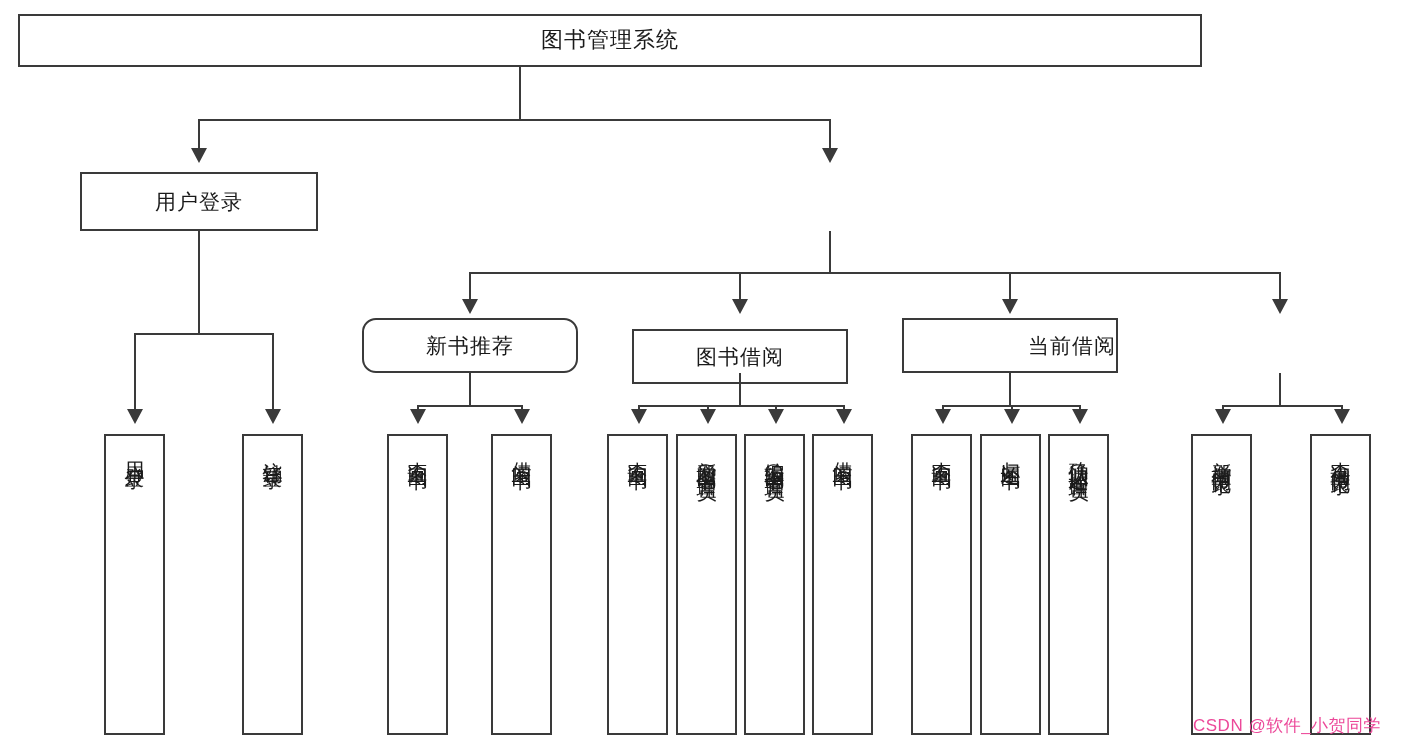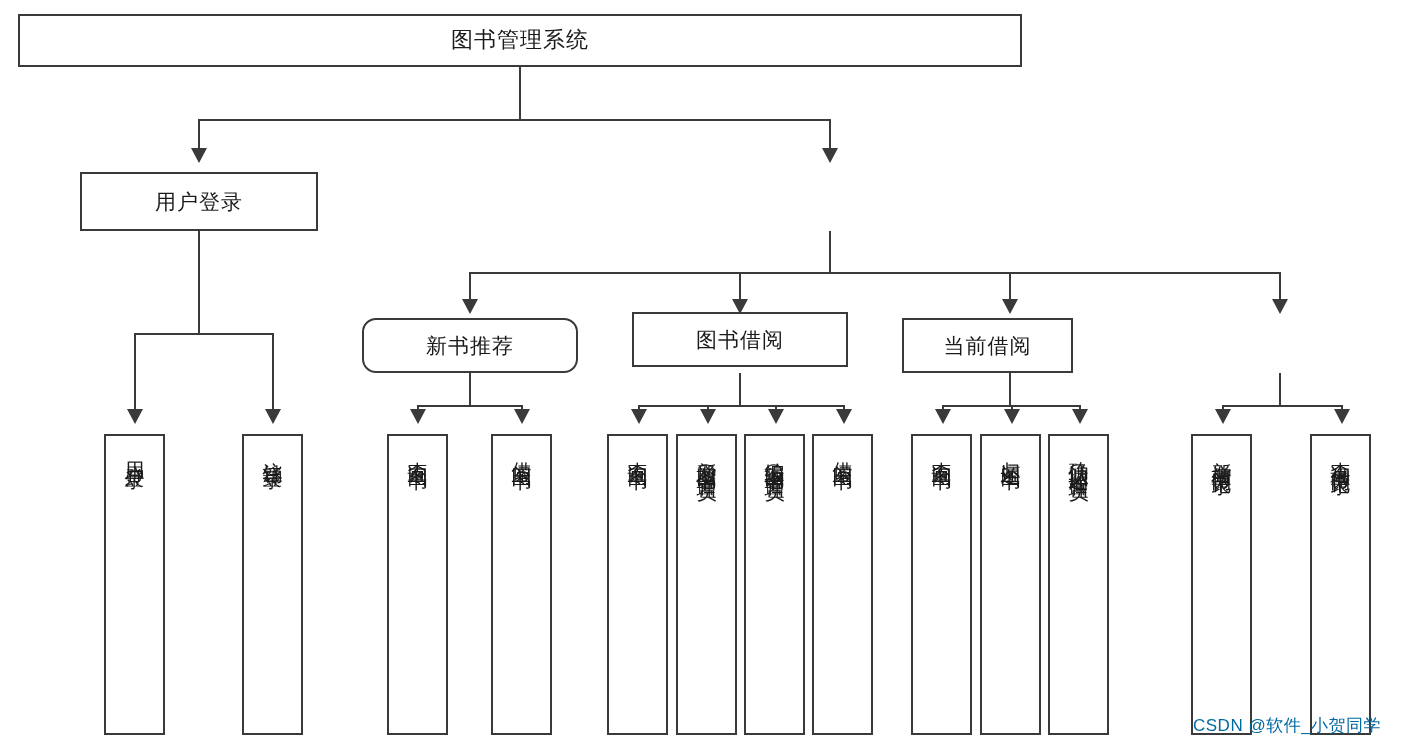--- a/index.html
+++ b/index.html
@@ -68,31 +68,31 @@
     width: 0;
     height: 0;
     border-left: 8px solid transparent;
     border-right: 8px solid transparent;
     border-top: 15px solid #3a3a3a;
   }
   
   .watermark {
     position: absolute;
     font-size: 17px;
-    color: #0369a1;
+    color: #ec4899;
     white-space: nowrap;
     letter-spacing: 0.5px;
   }
 </style>
 </head>
 <body>
 
 <div id="canvas">
 
-  <div class="node root horiz" style="left:18px; top:14px; width:1004px; height:53px;">
+  <div class="node root horiz" style="left:18px; top:14px; width:1184px; height:53px;">
     <span>图书管理系统</span>
   </div>
 
   <div class="vline" style="left:519px; top:67px; height:52px;"></div>
   <div class="hline" style="left:198px; top:119px; width:633px;"></div>
   <div class="vline" style="left:198px; top:119px; height:30px;"></div>
   <div class="arrow" style="left:191px; top:148px;"></div>
   <div class="vline" style="left:829px; top:119px; height:30px;"></div>
   <div class="arrow" style="left:822px; top:148px;"></div>
 
@@ -115,24 +115,24 @@
   <div class="vline" style="left:739px; top:272px; height:28px;"></div>
   <div class="arrow" style="left:732px; top:299px;"></div>
   <div class="vline" style="left:1009px; top:272px; height:28px;"></div>
   <div class="arrow" style="left:1002px; top:299px;"></div>
   <div class="vline" style="left:1279px; top:272px; height:28px;"></div>
   <div class="arrow" style="left:1272px; top:299px;"></div>
 
   <div class="node horiz" style="left:362px; top:318px; width:216px; height:55px;border-radius:14px;">
     <span>新书推荐</span>
   </div>
-  <div class="node horiz" style="left:632px; top:312px; width:216px; height:55px;">
+  <div class="node horiz" style="left:632px; top:329px; width:216px; height:55px;">
     <span>图书借阅</span>
   </div>
-  <div class="node horiz" style="left:902px; top:318px; width:171px; height:55px;">
+  <div class="node horiz" style="left:902px; top:318px; width:216px; height:55px;justify-content:flex-end;">
     <span>当前借阅</span>
   </div>
 
   <div class="vline" style="left:469px; top:373px; height:32px;"></div>
   <div class="hline" style="left:417px; top:405px; width:104px;"></div>
   <div class="vline" style="left:417px; top:405px; height:5px;"></div>
   <div class="arrow" style="left:410px; top:409px;"></div>
   <div class="vline" style="left:521px; top:405px; height:5px;"></div>
   <div class="arrow" style="left:514px; top:409px;"></div>
 

